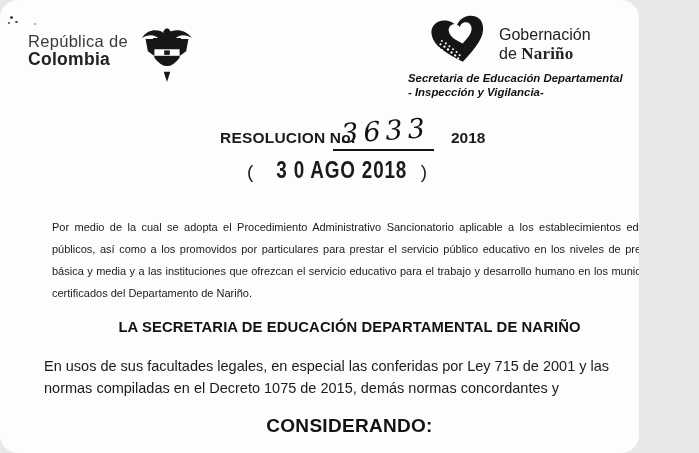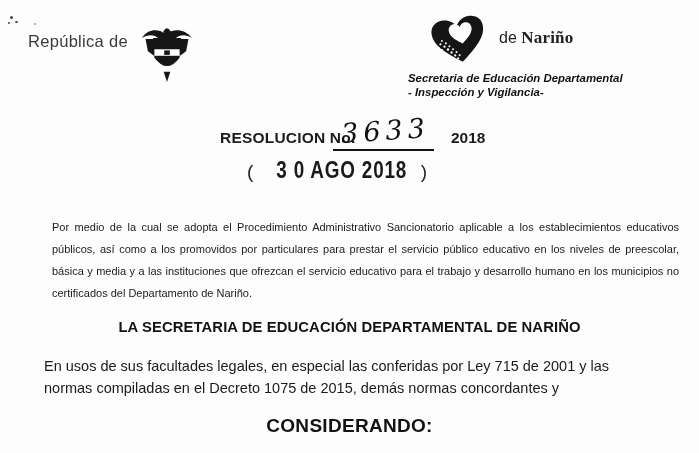--- a/index.html
+++ b/index.html
@@ -1,18 +1,18 @@
 <!DOCTYPE html>
 <html><head>
 <meta charset="utf-8">
 <style>
   html,body{margin:0;padding:0;background:#e8e8e8;}
   .page{
-    position:relative;width:699px;height:453px;background:#fdfdfd;
-    overflow:hidden;font-family:"Liberation Sans",sans-serif;color:#1b1b1b;
+    position:relative;width:639px;height:453px;background:#fdfdfd;
+    overflow:hidden;font-family:"Liberation Sans",sans-serif;color:#1b1b1b;border-radius:18px;
   }
   
   .speck{position:absolute;background:#444;border-radius:50%;}
   .sp1{left:10px;top:16px;width:3px;height:3px;}
   .sp2{left:15px;top:21px;width:3px;height:2px;}
   .sp3{left:8px;top:22px;width:2px;height:2px;}
   .sp4{left:34px;top:23px;width:2px;height:2px;background:#999;}
 
   
   .rep{position:absolute;left:28px;top:33px;line-height:1.05;}
@@ -75,20 +75,21 @@
 
 <div class="page">
 
   <span class="speck sp1"></span>
   <span class="speck sp2"></span>
   <span class="speck sp3"></span>
   <span class="speck sp4"></span>
 
   <div class="rep">
     <div class="l1">República de</div>
+    <div class="l2">Colombia</div>
   </div>
 
   <div class="coat">
     <svg viewBox="0 0 60 64" width="56" height="60">
       <g fill="#161616">
         <path d="M3,16 C10,5 22,6 29,12 C36,6 48,5 57,16 C49,11 43,12.5 38,17 L22,17 C17,12.5 11,11 3,16 Z"></path>
         <path d="M26,9 Q30,2 34,9 L32.5,14 L27.5,14 Z"></path>
         <path d="M7,17 L17,17 L16,35 L9.5,30 Z"></path>
         <path d="M53,17 L43,17 L44,35 L50.5,30 Z"></path>
         <path d="M15,16 L45,16 L43.5,37 Q30,55 16.5,37 Z"></path>
@@ -122,20 +123,21 @@
           <circle cx="19.5" cy="30.5" r="1.0"></circle>
             <circle cx="22.5" cy="34" r="1.0"></circle>
           <circle cx="25.5" cy="37.5" r="1.0"></circle>
             <circle cx="28" cy="41" r="1.0"></circle>
         </g>
       </g>
     </svg>
   </div>
 
   <div class="gob">
+    <div class="g1">Gobernación</div>
     <div class="g2"><span>de</span> <b>Nariño</b></div>
   </div>
 
   <div class="secretaria">
     <div>Secretaria de Educación Departamental</div>
     <div>- Inspección y Vigilancia-</div>
   </div>
 
   <span class="res-label">RESOLUCION No.</span>
   <span class="res-number">3633</span>

